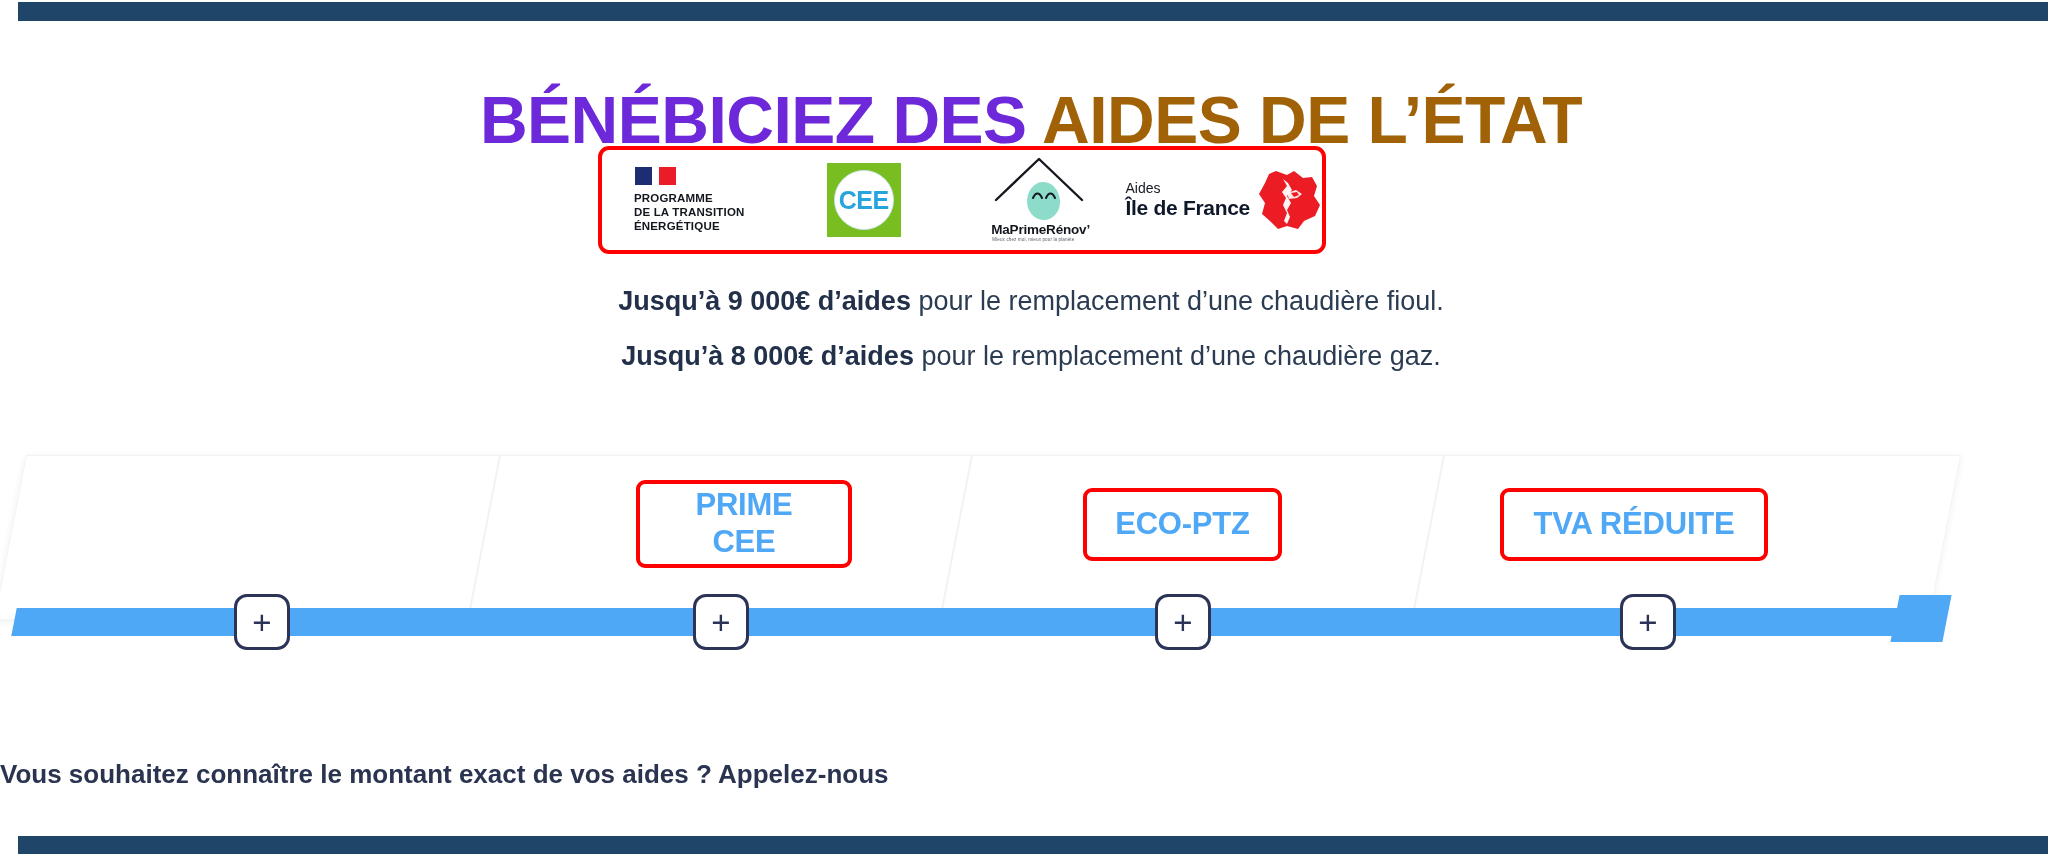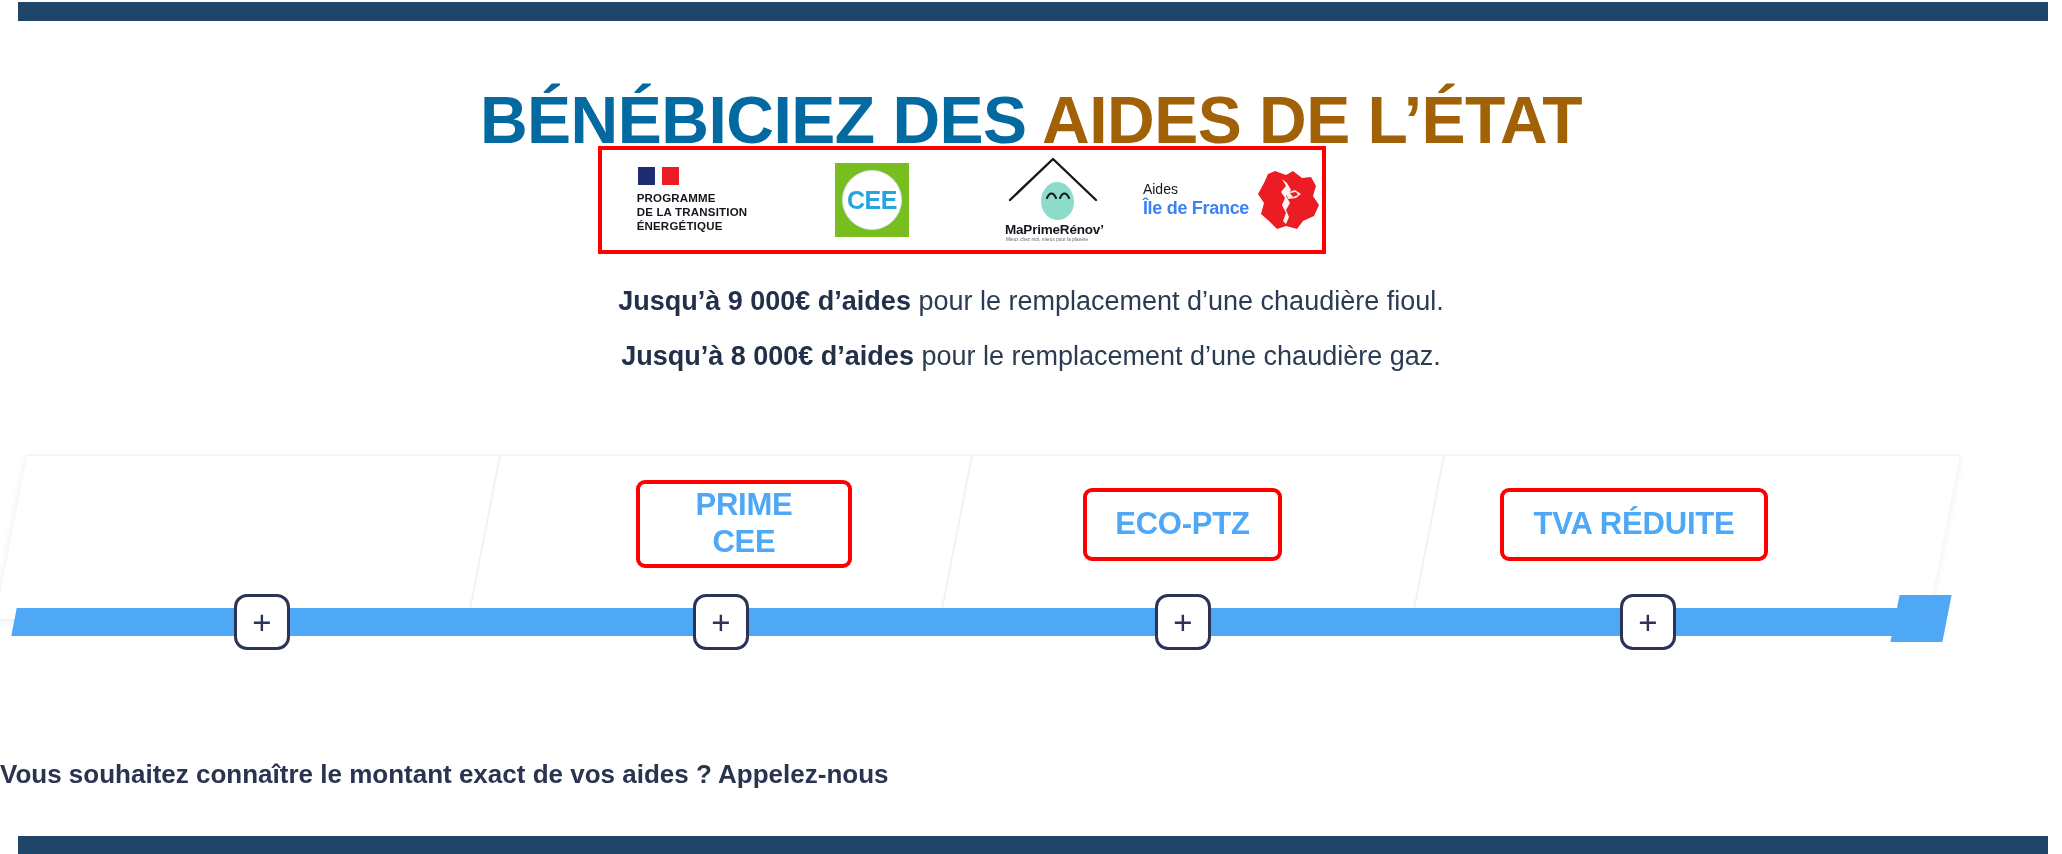--- a/index.html
+++ b/index.html
@@ -32,32 +32,32 @@
     top: 43px;
     left: 0;
     width: 100%;
     text-align: center;
     font-size: 66px;
     font-weight: 700;
     letter-spacing: -0.5px;
     line-height: 1;
     white-space: nowrap;
   }
-  .headline .dark  { color: #0369a1; }
+  .headline .dark  { color: #6d28d9; }
   .headline .light { color: #a16207; }
 
   
   .logo-strip {
     position: absolute;
     top: 146px;
     left: 598px;
     width: 728px;
     height: 108px;
     border: 4px solid #fe0000;
-    border-radius: 0;
+    border-radius: 11px;
     background: #ffffff;
     box-sizing: border-box;
     display: flex;
     align-items: center;
   }
   .logo-cell {
     flex: 1 1 0;
     height: 100%;
     display: flex;
     align-items: center;
@@ -133,21 +133,21 @@
     white-space: nowrap;
   }
 
   
   .idf { display: flex; align-items: center; gap: 6px; }
   .idf-text { display: flex; flex-direction: column; align-items: flex-start; }
   .idf-small {
     font-size: 14px; color: #14181f; line-height: 1.1; margin-bottom: 1px;
   }
   .idf-big {
-    font-size: 18px; font-weight: 700; color: #3b82f6;
+    font-size: 21px; font-weight: 700; color: #0f172a;
     letter-spacing: -0.3px; line-height: 1.05; white-space: nowrap;
   }
 
   
   .subline {
     position: absolute;
     left: 0; width: 100%;
     text-align: center;
     font-size: 27px;
     color: #2b3c52;

